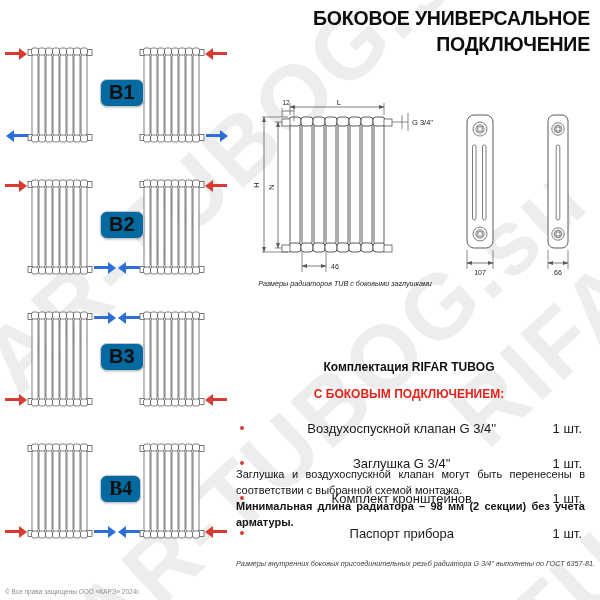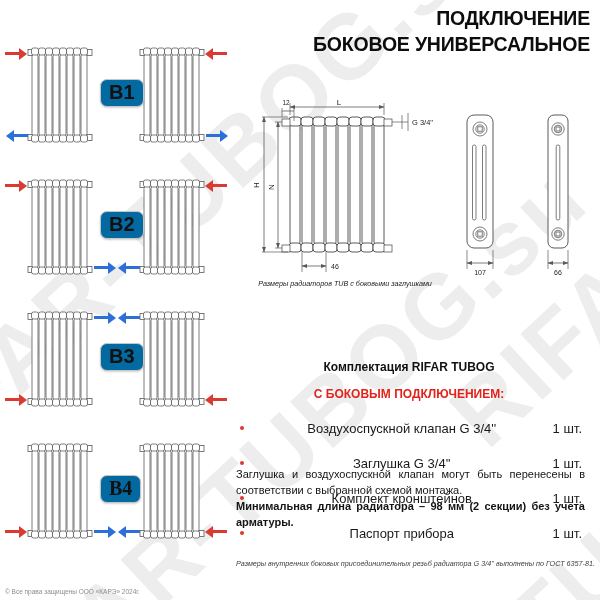--- a/index.html
+++ b/index.html
@@ -102,22 +102,22 @@
         <rect class="bd2" x="38.5" y="90" width="7" height="7" rx="2"></rect>
         <rect class="bd2" x="45.5" y="90" width="7" height="7" rx="2"></rect>
         <rect class="bd2" x="52.5" y="90" width="7" height="7" rx="2"></rect>
       </g>
     </defs>
   </svg>
 
   <div class="layer">
 
     <div class="title">
+      <div>БОКОВОЕ УНИВЕРСАЛЬНОЕ</div>
       <div>ПОДКЛЮЧЕНИЕ</div>
-      <div>БОКОВОЕ УНИВЕРСАЛЬНОЕ</div>
     </div>
 
     <div class="scheme-row r1">
       <svg class="rad rad-l" viewBox="0 0 64 100">
           <use href="#radsym"></use>
         </svg>
       <svg class="rad rad-r" viewBox="0 0 64 100">
           <use href="#radsym"></use>
         </svg>
       <i class="arr red right" style="left:-3px;top:12px"></i>

